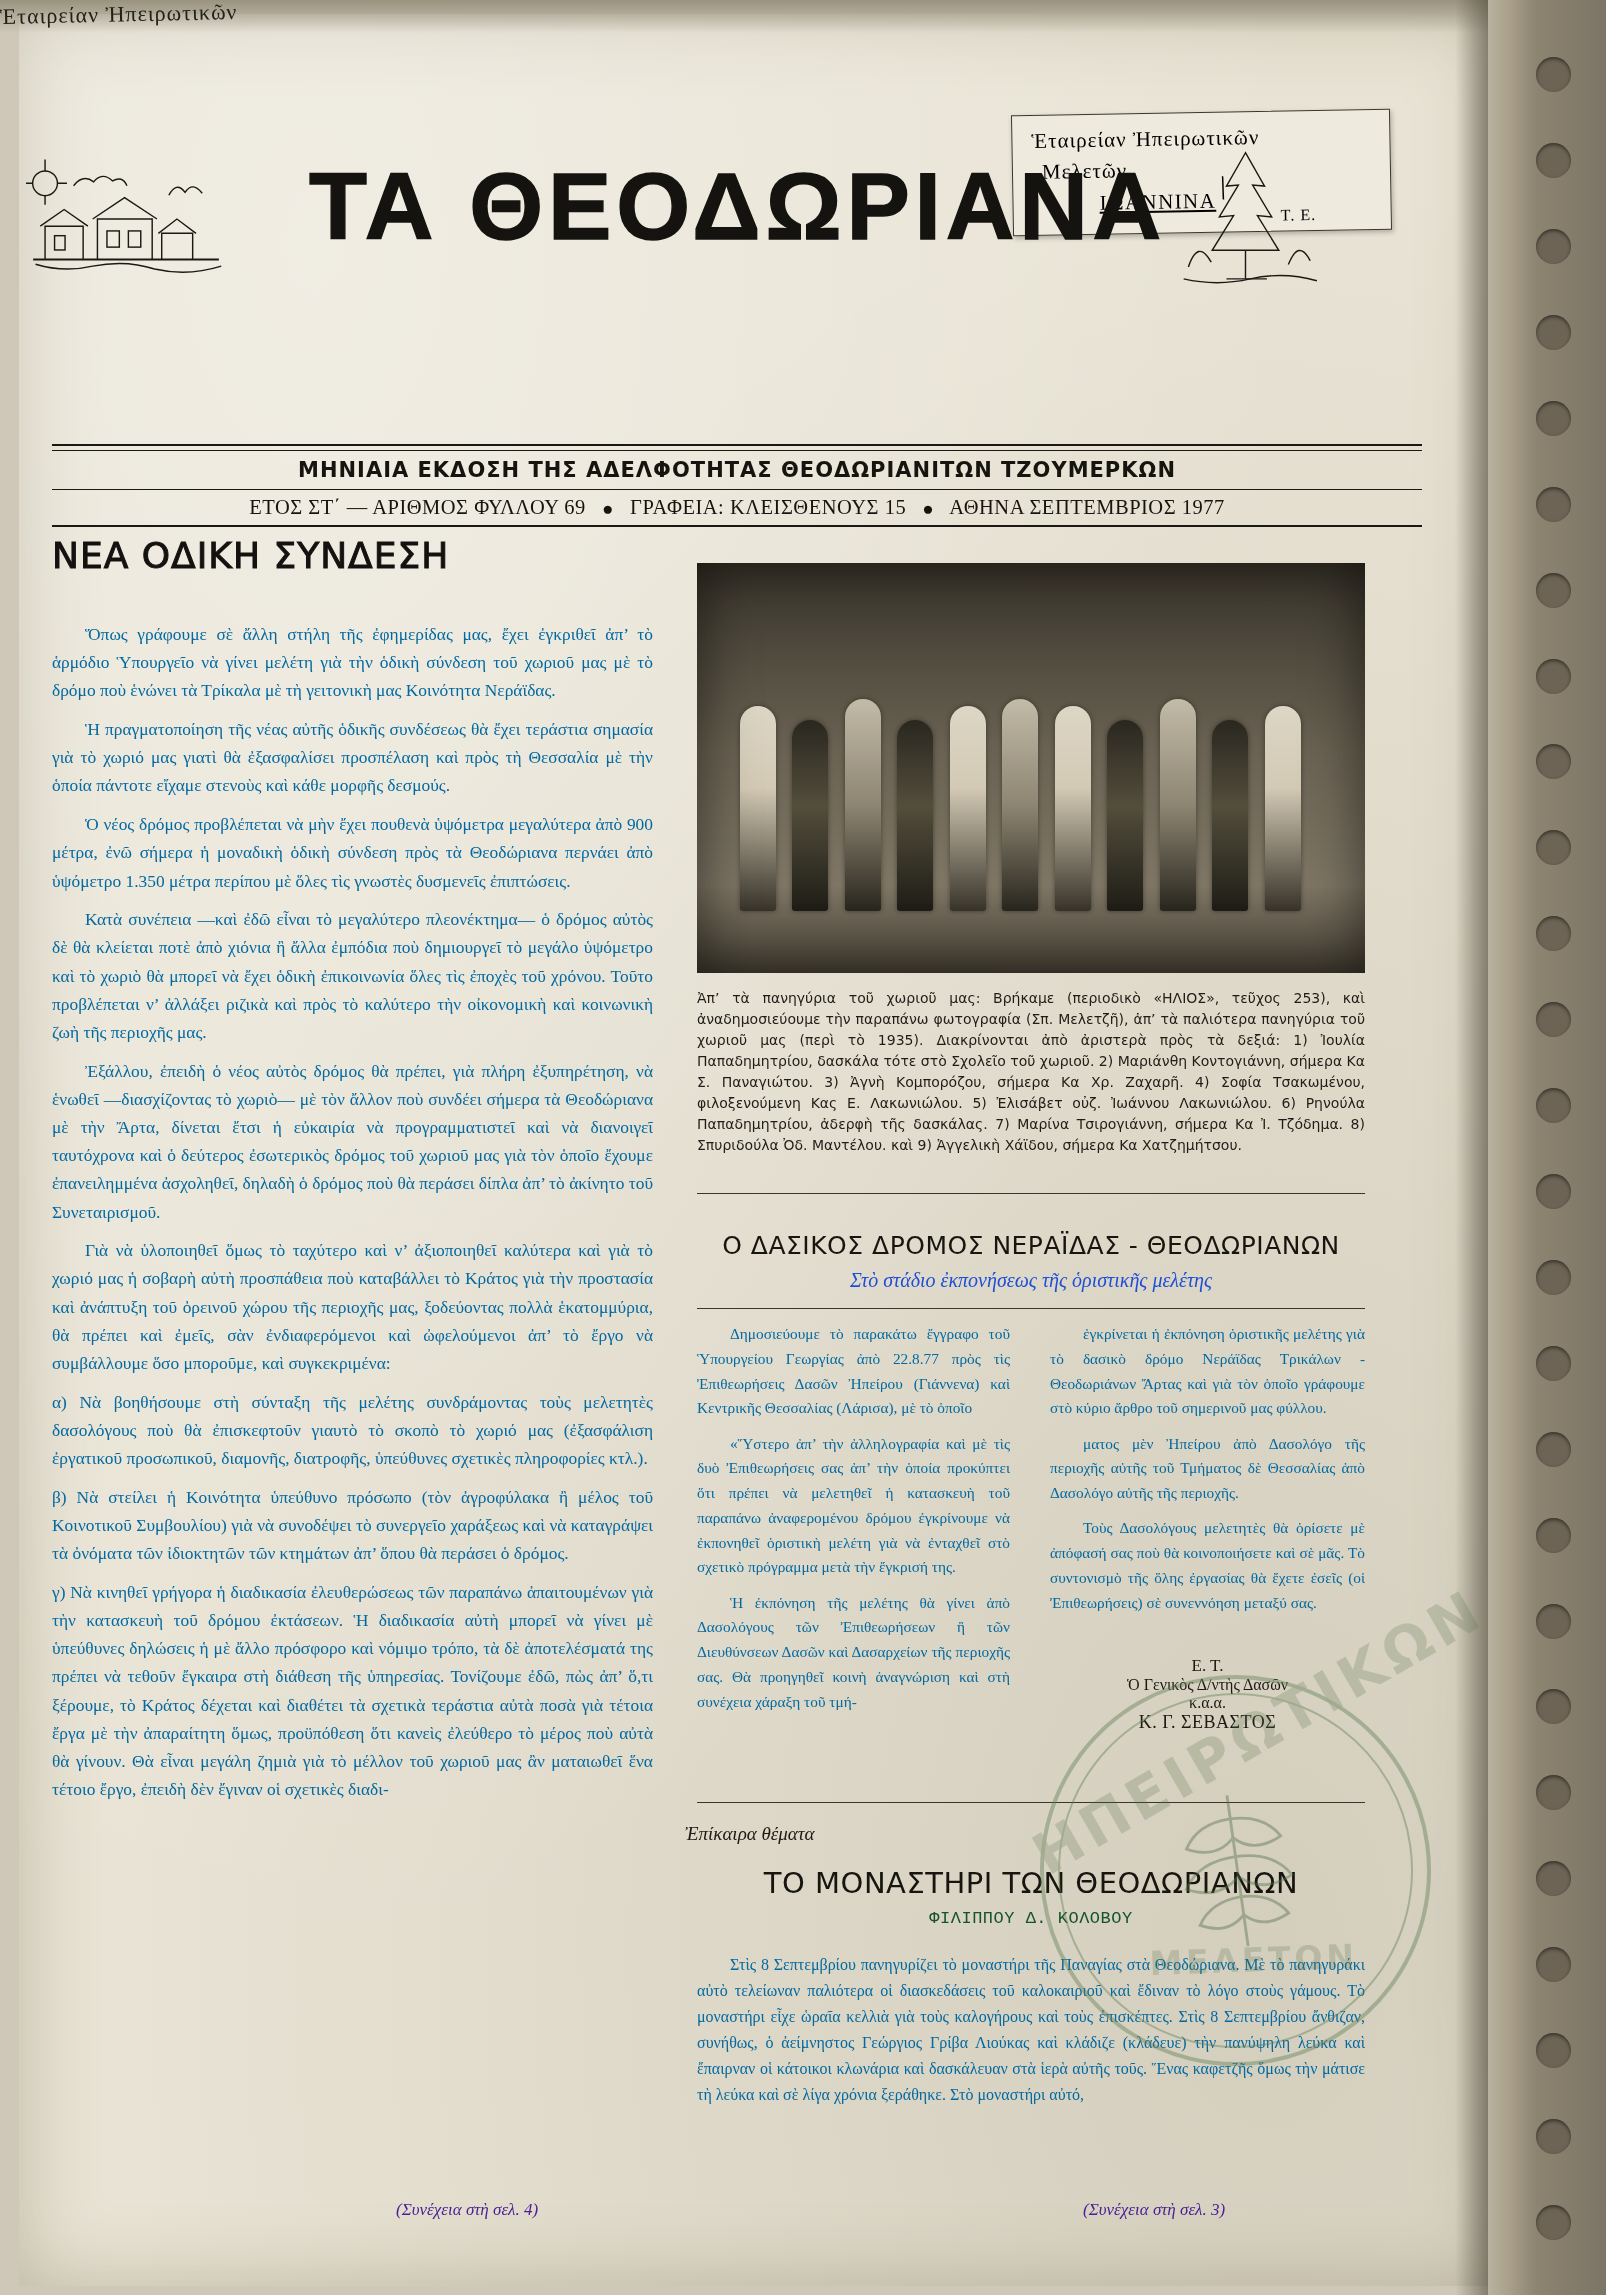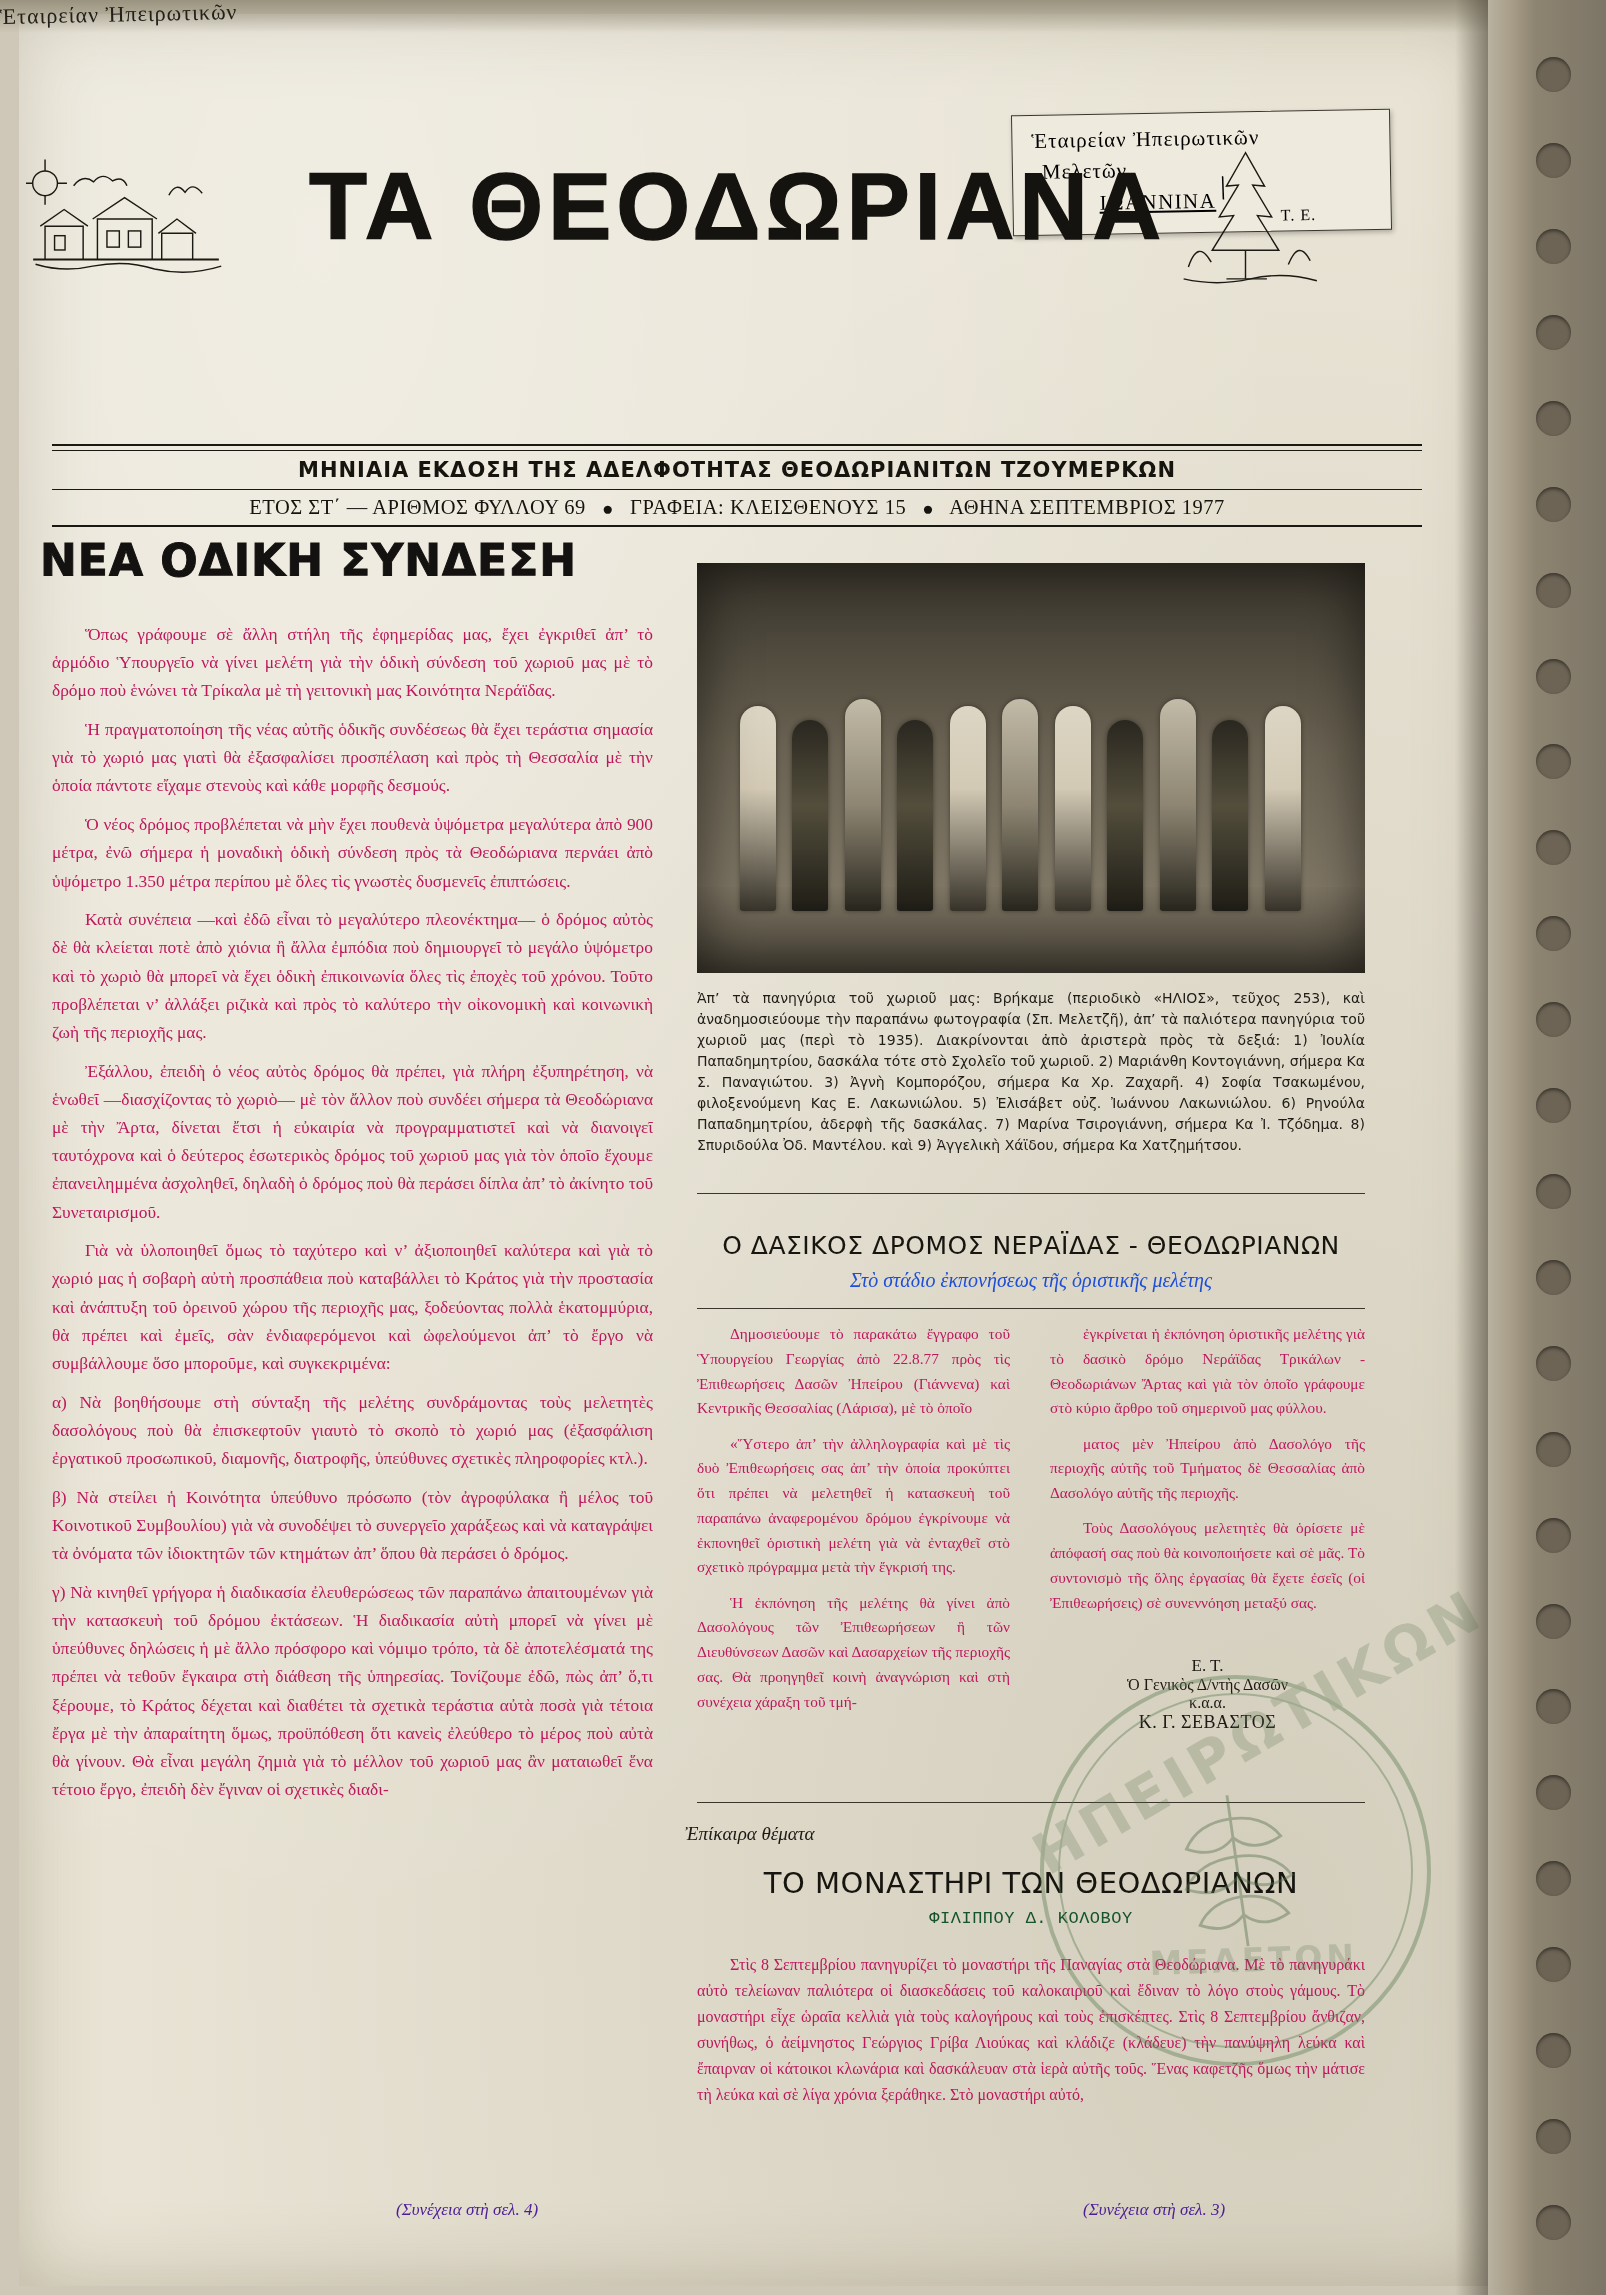--- a/index.html
+++ b/index.html
@@ -92,31 +92,31 @@
     box-shadow:1.4px 2.4px 4.8px rgba(0,0,0,.25);
   }
   .label-b .l1{position:absolute;left:19px;top:13.4px;font-size:21px;letter-spacing:1px;}
   .label-b .l2{position:absolute;left:29px;top:44px;font-size:21px;letter-spacing:1px;}
   .label-b .l3{position:absolute;left:86px;top:76px;font-size:21px;letter-spacing:1.4px;text-decoration:underline;}
   .label-b .l4{position:absolute;left:267px;top:95px;font-size:16px;letter-spacing:1px;}
   .label-b .slash{position:absolute;left:205px;top:57px;font-size:33px;transform:rotate(18deg);}
 
   
   .headline{
-    position:absolute;left:40px;top:535px;width:611px;
+    position:absolute;left:52px;top:535px;width:611px;
     font-family:"DejaVu Sans",sans-serif;
-    font-weight:bold;font-size:44px;letter-spacing:1px;color:#141210;
+    font-weight:normal;font-size:36px;letter-spacing:1px;color:#141210;
     -webkit-text-stroke:1px #141210;
   }
 
   
   .col{
     position:absolute;
     font-family:"Liberation Serif",serif;
-    color:#be185d;
+    color:#0369a1;
     text-align:justify;
     line-height:1.62;
   }
   .col p{margin:0 0 10.5px 0;text-indent:33px;}
   .col p.noind{text-indent:0;}
   .c-main{left:52px;top:620px;width:601px;font-size:17.4px;}
   .contin{
     position:absolute;font-family:"Liberation Serif",serif;font-style:italic;
     font-size:17px;color:#4c1d95;
   }

